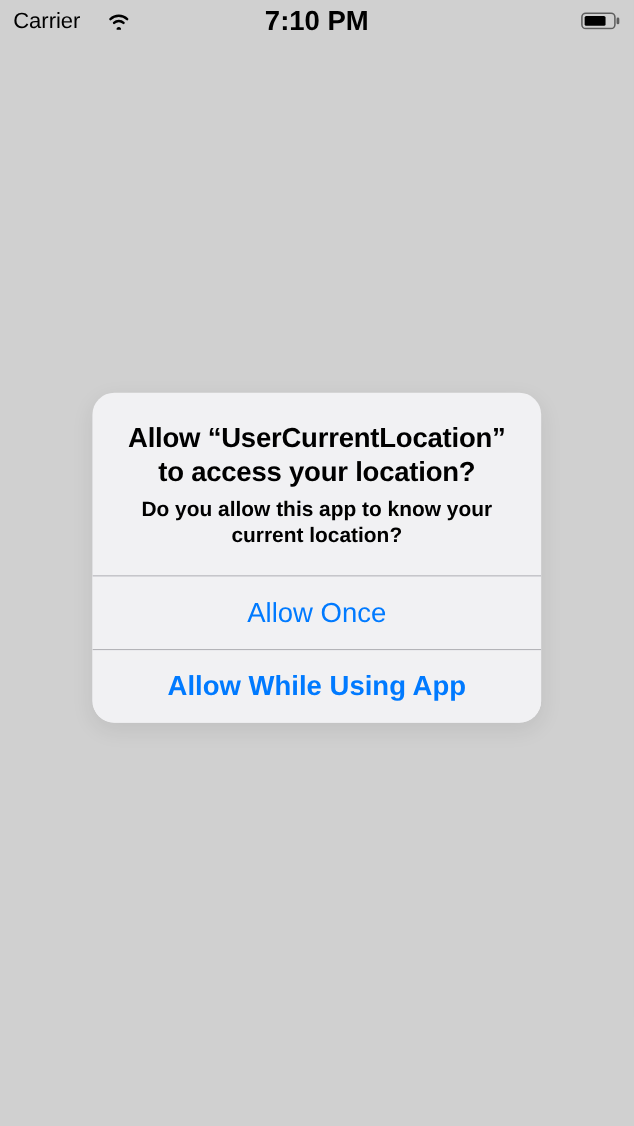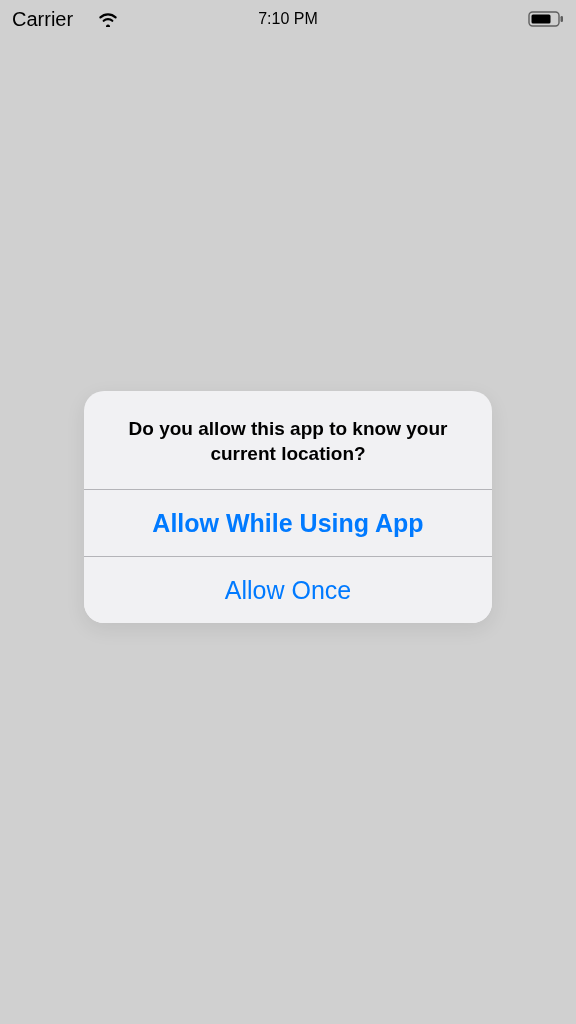--- a/index.html
+++ b/index.html
@@ -47,22 +47,22 @@
     .wifi-icon {
       display: inline-flex;
       align-items: center;
       justify-content: center;
     }
     
     .status-center {
       position: absolute;
       left: 50%;
       transform: translateX(-50%);
-      font-size: 16px;
-      font-weight: 400;
+      font-size: 25px;
+      font-weight: 700;
     }
     
     .status-right {
       display: flex;
       align-items: center;
     }
     
     .battery-icon {
       display: inline-flex;
       align-items: center;
@@ -156,18 +156,19 @@
         <rect x="3.5" y="3.5" width="19" height="9" rx="1.5" ry="1.5" fill="#000"></rect>
         <rect x="32.5" y="5" width="2.5" height="6" rx="1.2" ry="1.2" fill="#000" opacity="0.55"></rect>
       </svg>
     </span>
   </div>
 </div>
 
 <div class="dialog-overlay">
   <div class="dialog">
     <div class="dialog-header">
+      <div class="dialog-title">Allow “UserCurrentLocation” to access your location?</div>
       <div class="dialog-message">Do you allow this app to know your current location?</div>
     </div>
+    <button class="dialog-button secondary">Allow Once</button>
     <button class="dialog-button primary">Allow While Using App</button>
-    <button class="dialog-button secondary">Allow Once</button>
   </div>
 </div>
 
 </body></html>

